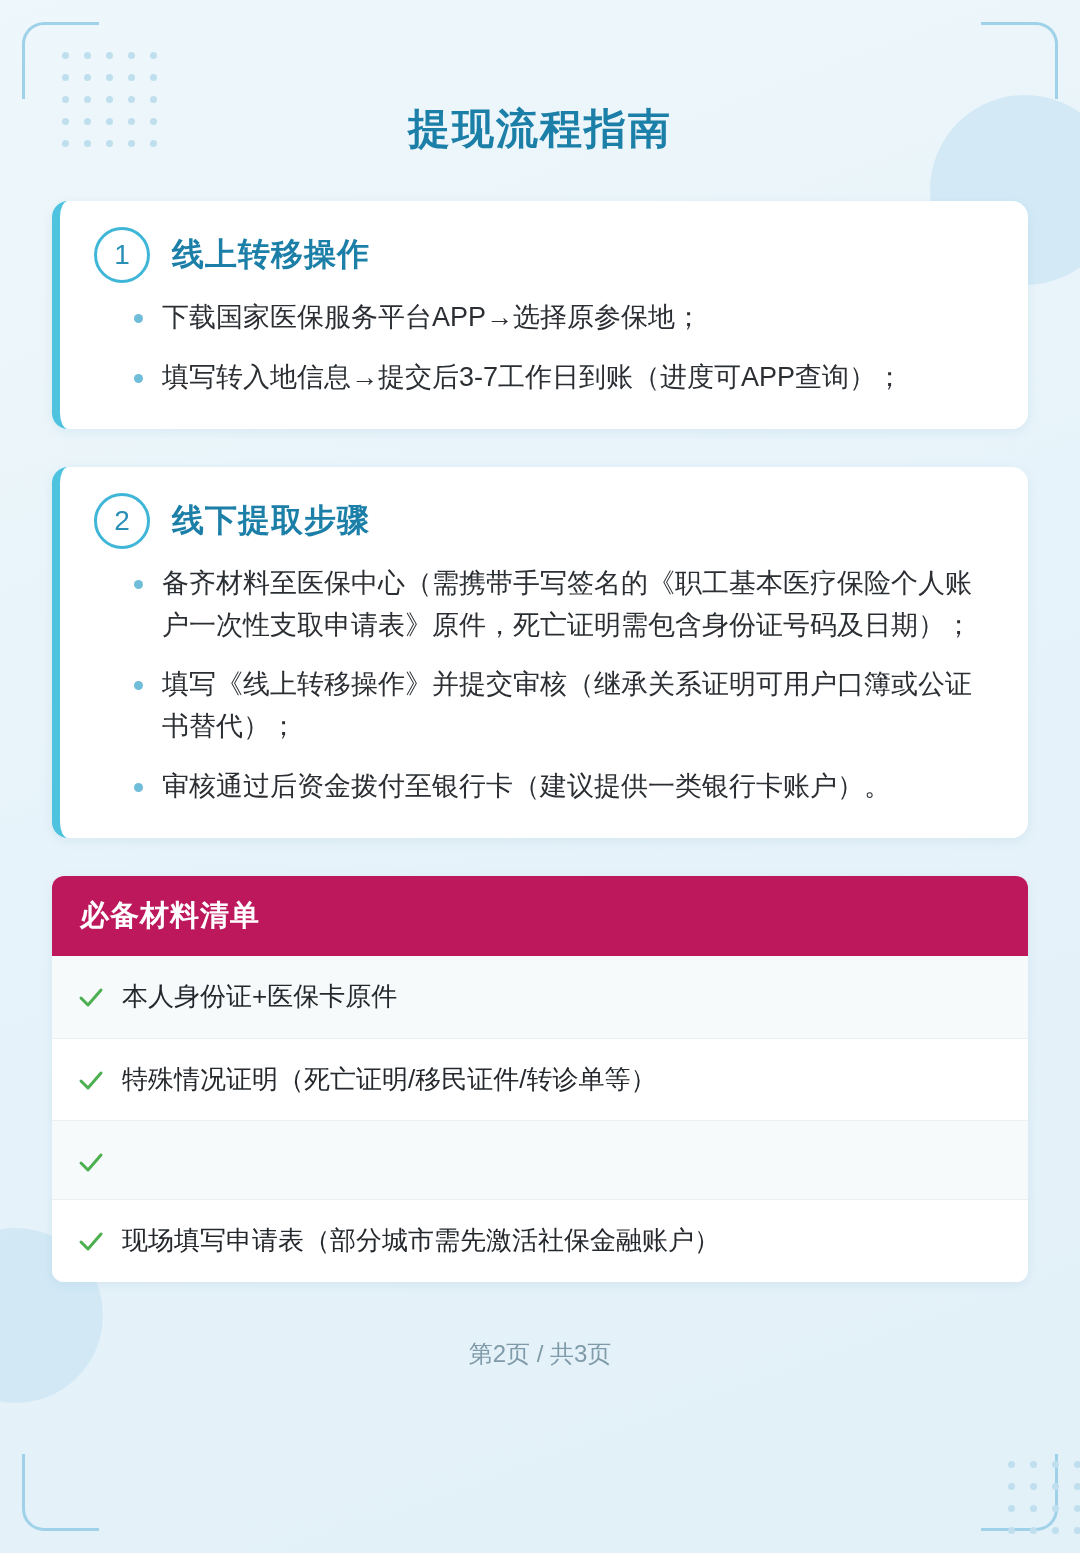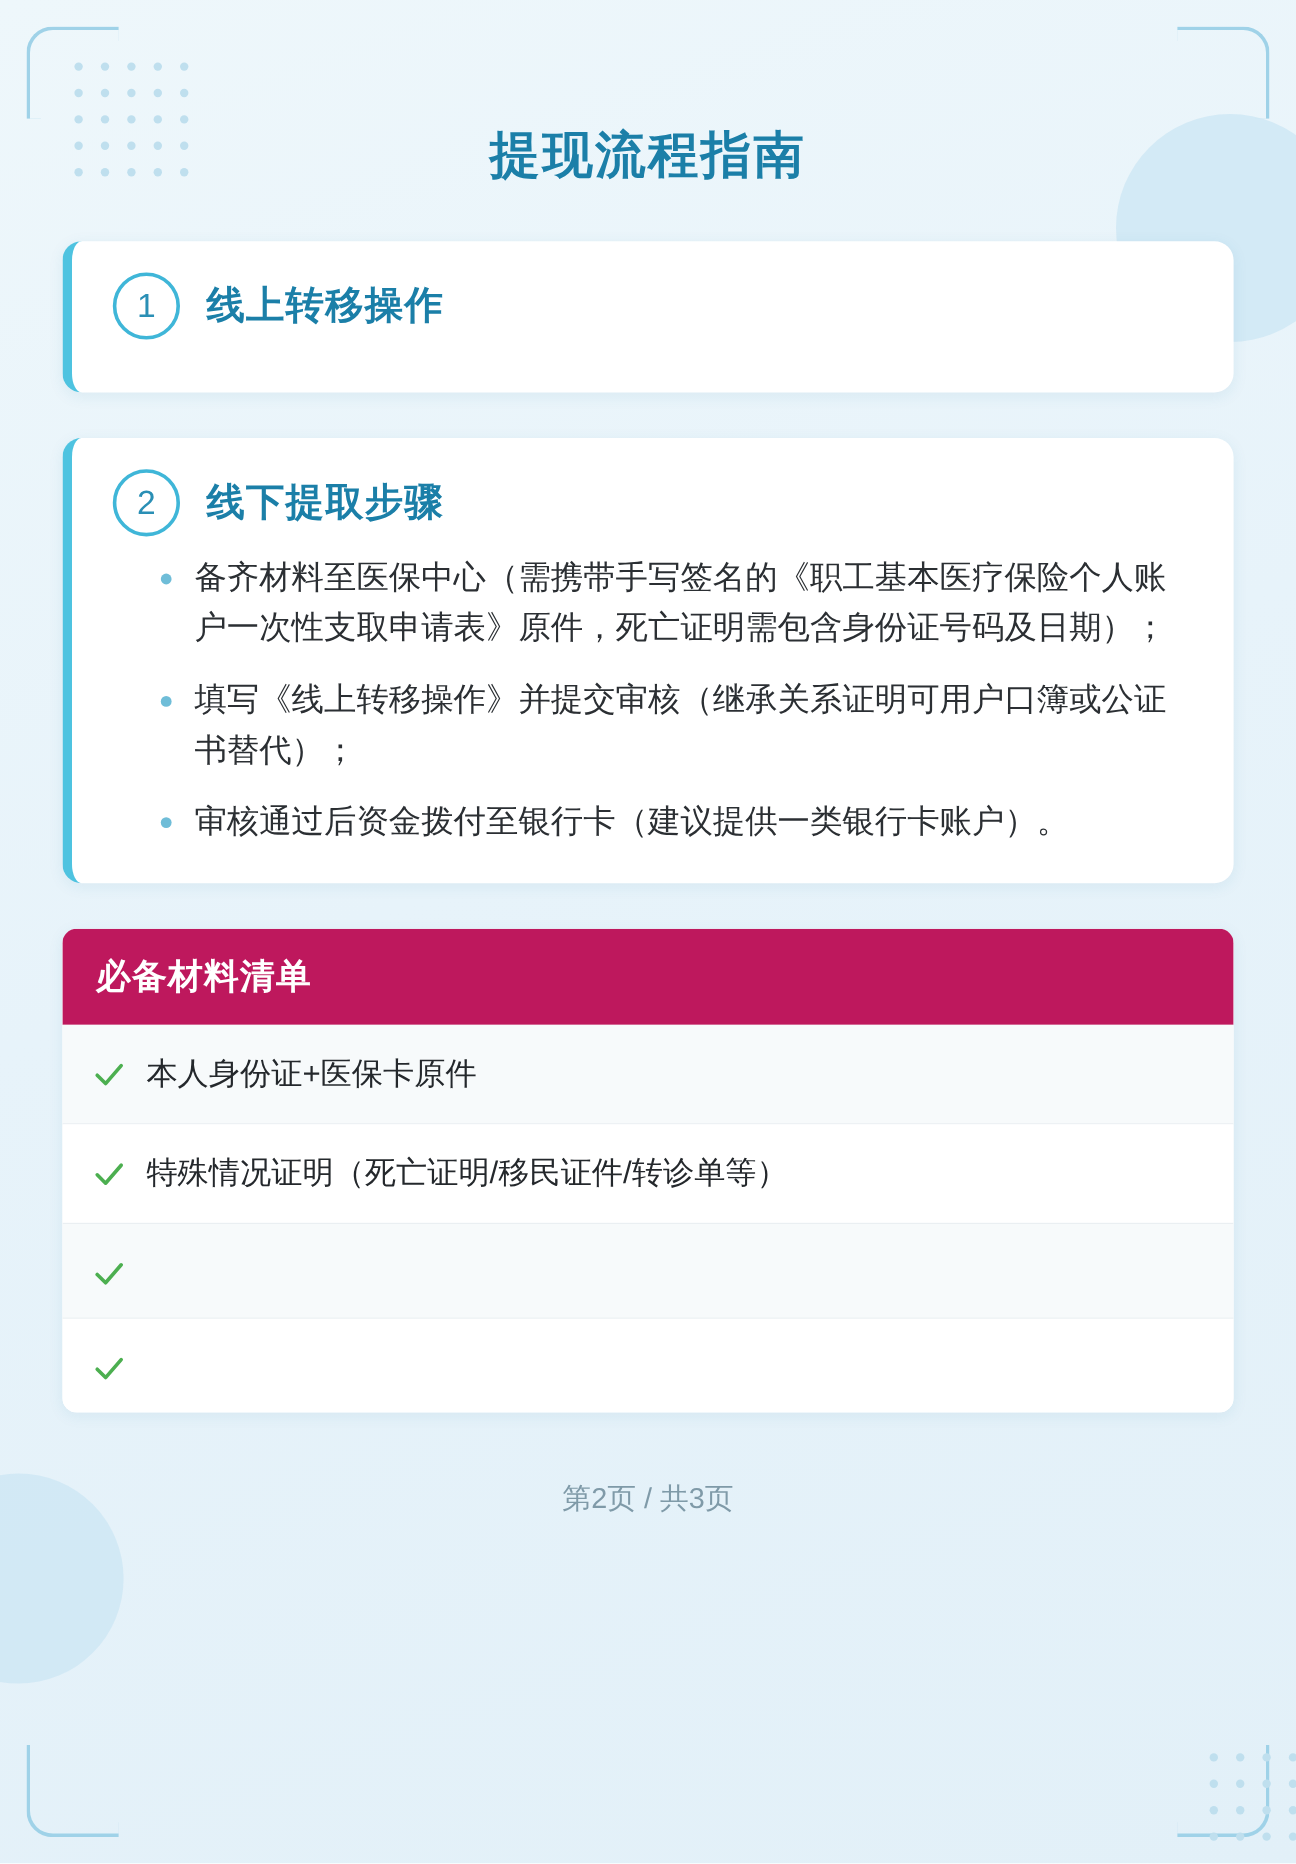--- a/index.html
+++ b/index.html
@@ -246,20 +246,24 @@
 
   <div class="content">
 
     <div class="title">提现流程指南</div>
 
     <div class="step-card">
       <div class="step-head">
         <div class="step-num">1</div>
         <div class="step-title">线上转移操作</div>
       </div>
+      <ul class="bullets">
+        <li>下载国家医保服务平台APP→选择原参保地；</li>
+        <li>填写转入地信息→提交后3-7工作日到账（进度可APP查询）；</li>
+      </ul>
     </div>
 
     <div class="step-card">
       <div class="step-head">
         <div class="step-num">2</div>
         <div class="step-title">线下提取步骤</div>
       </div>
       <ul class="bullets">
         <li>备齐材料至医保中心（需携带手写签名的《职工基本医疗保险个人账户一次性支取申请表》原件，死亡证明需包含身份证号码及日期）；</li>
         <li>填写《线上转移操作》并提交审核（继承关系证明可用户口簿或公证书替代）；</li>
@@ -295,19 +299,20 @@
             </svg>
         </span>
       </div>
 
       <div class="check-row">
         <span class="tick">
           <svg width="30" height="30" viewBox="0 0 30 30">
               <path d="M5 16 L12 23 L25 8" fill="none" stroke="#4caf50" stroke-width="3" stroke-linecap="round" stroke-linejoin="round"></path>
             </svg>
         </span>
+        <span>现场填写申请表（部分城市需先激活社保金融账户）</span>
       </div>
     </div>
 
     <div class="footer">第2页 / 共3页</div>
 
   </div>
 </div>
 
 </body></html>

